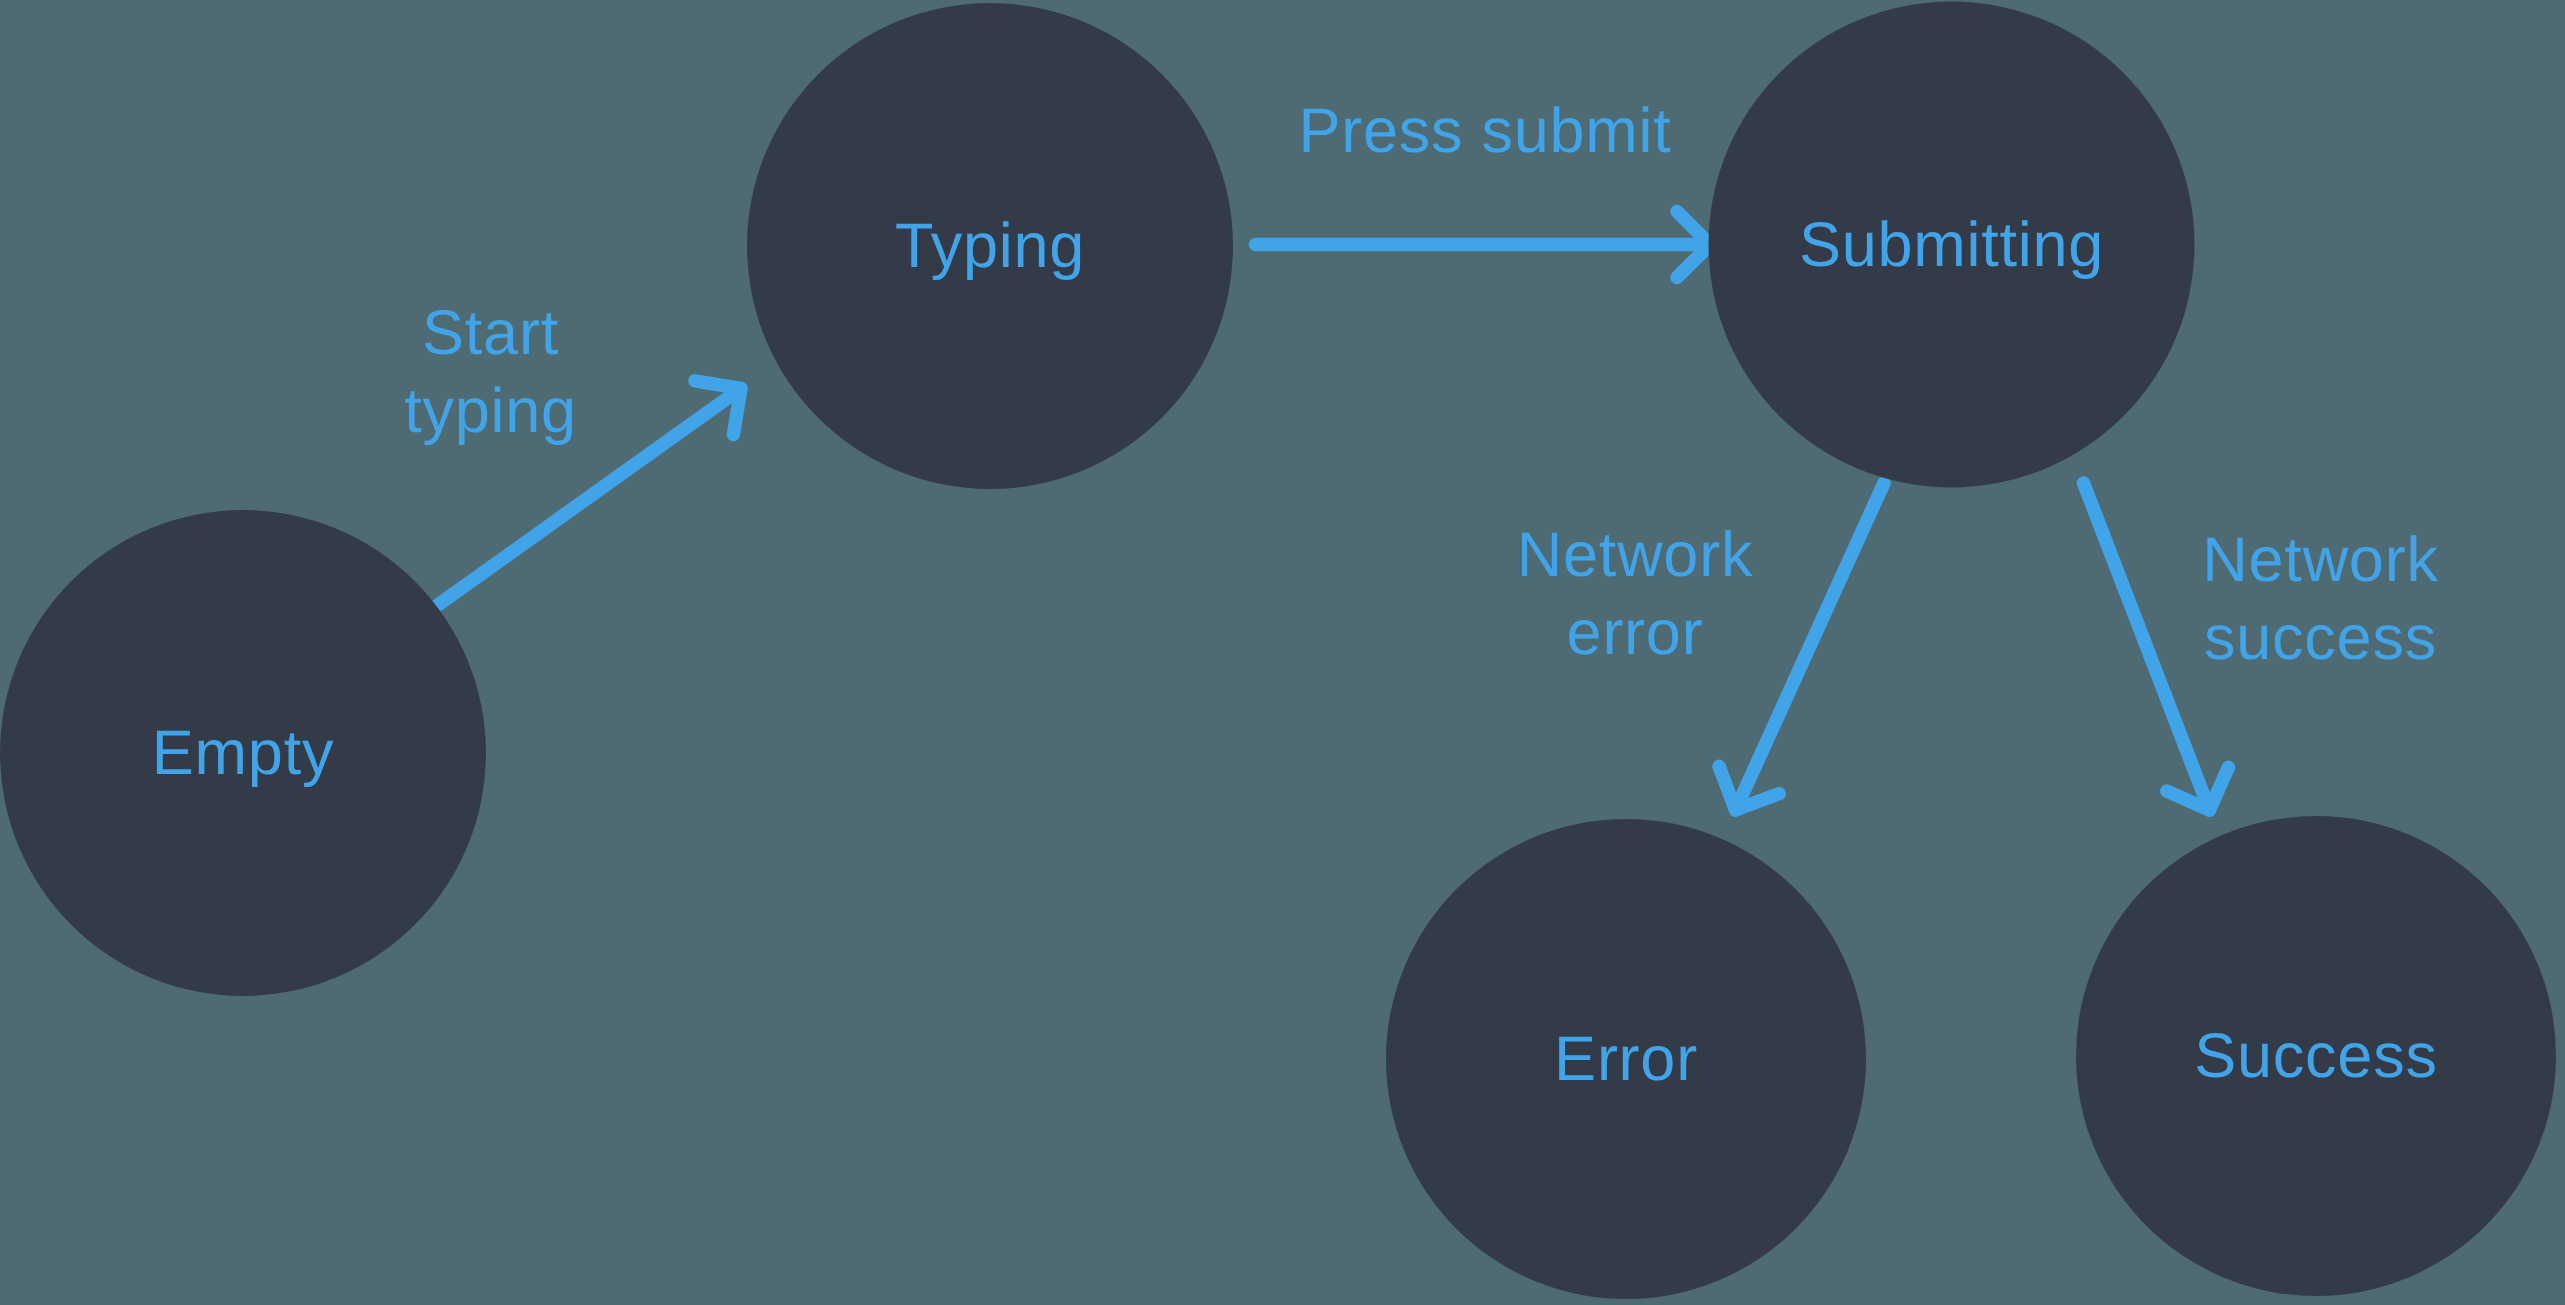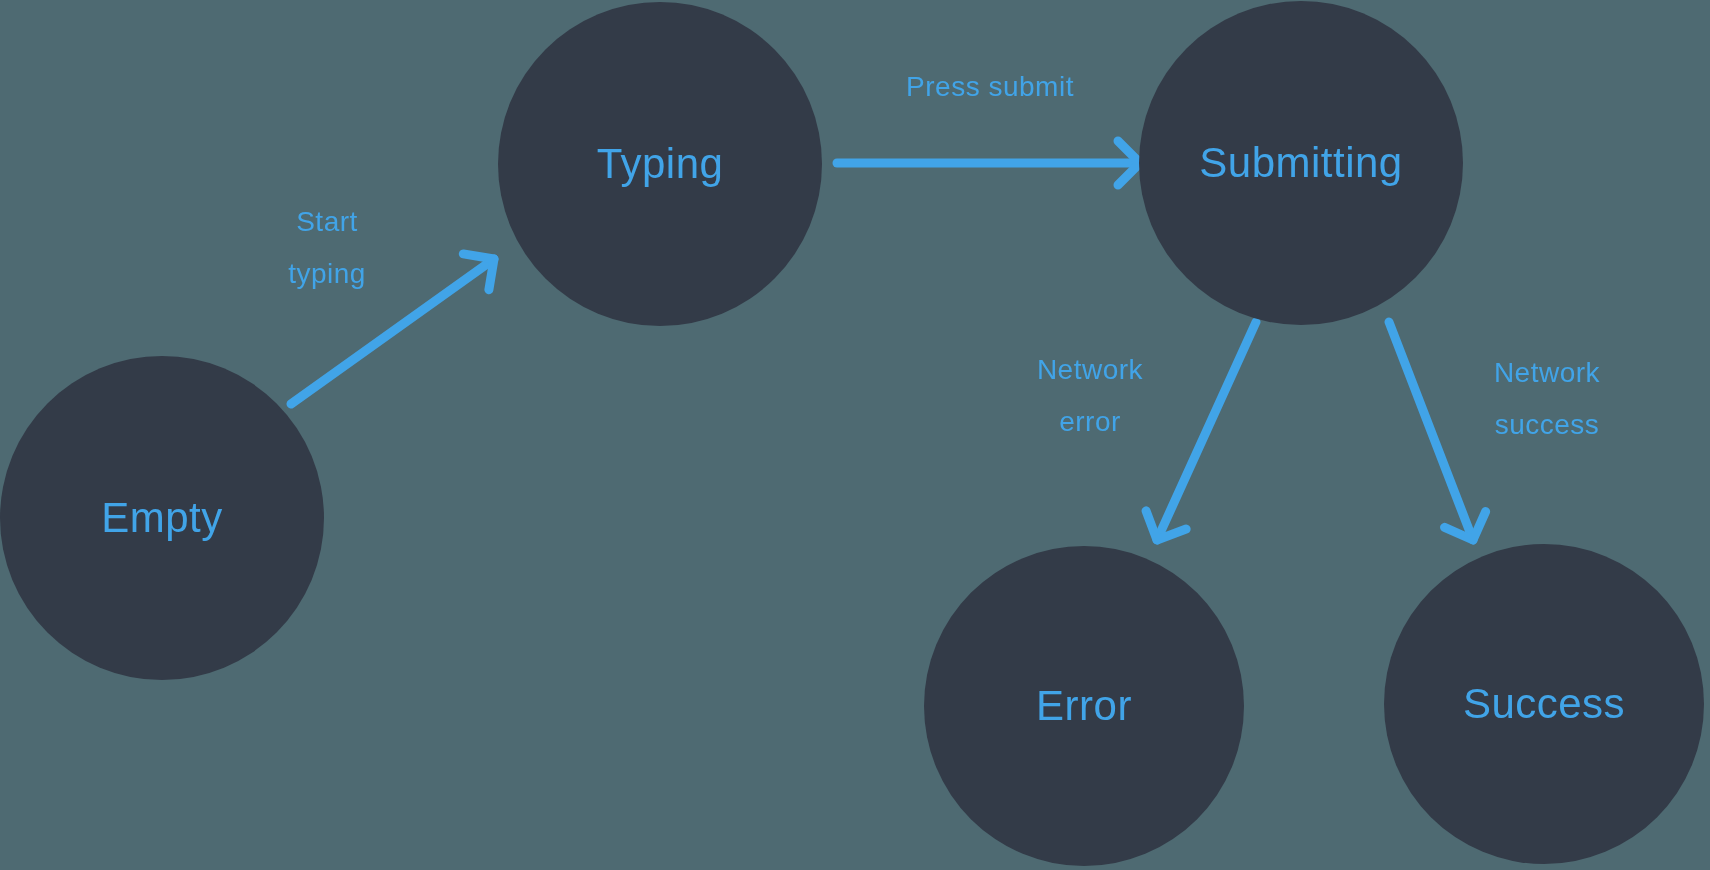--- a/index.html
+++ b/index.html
@@ -35,30 +35,30 @@
     color: var(--accent, #41a4e8);
     font-size: 42px;
     font-weight: 400;
     letter-spacing: 0.5px;
     white-space: nowrap;
   }
   .transition-label {
     position: absolute;
     transform: translate(-50%, -50%);
     color: var(--accent, #41a4e8);
-    font-size: 28px;
+    font-size: 42px;
     font-weight: 400;
     letter-spacing: 0.5px;
     text-align: center;
     line-height: 52px;
     white-space: nowrap;
   }
   .transition-label span { display: block; }
   
-  .node-empty      { left: 0px;    top: 356px; width: 324px; height: 324px; align-items: center; }
+  .node-empty      { left: 0px;    top: 340px; width: 324px; height: 324px; align-items: center; }
   .node-typing     { left: 498px;  top: 2px;   width: 324px; height: 324px; }
   .node-submitting { left: 1139px; top: 1px;   width: 324px; height: 324px; text-align: right; }
   .node-error      { left: 924px;  top: 546px; width: 320px; height: 320px; }
   .node-success    { left: 1384px; top: 544px; width: 320px; height: 320px; }
   
   .label-start-typing    { left: 327px;  top: 236px; margin-top: 12px; }
   .label-press-submit    { left: 990px;  top: 87px;  }
   .label-network-error   { left: 1090px; top: 396px; }
   .label-network-success { left: 1547px; top: 399px; }
 </style>

